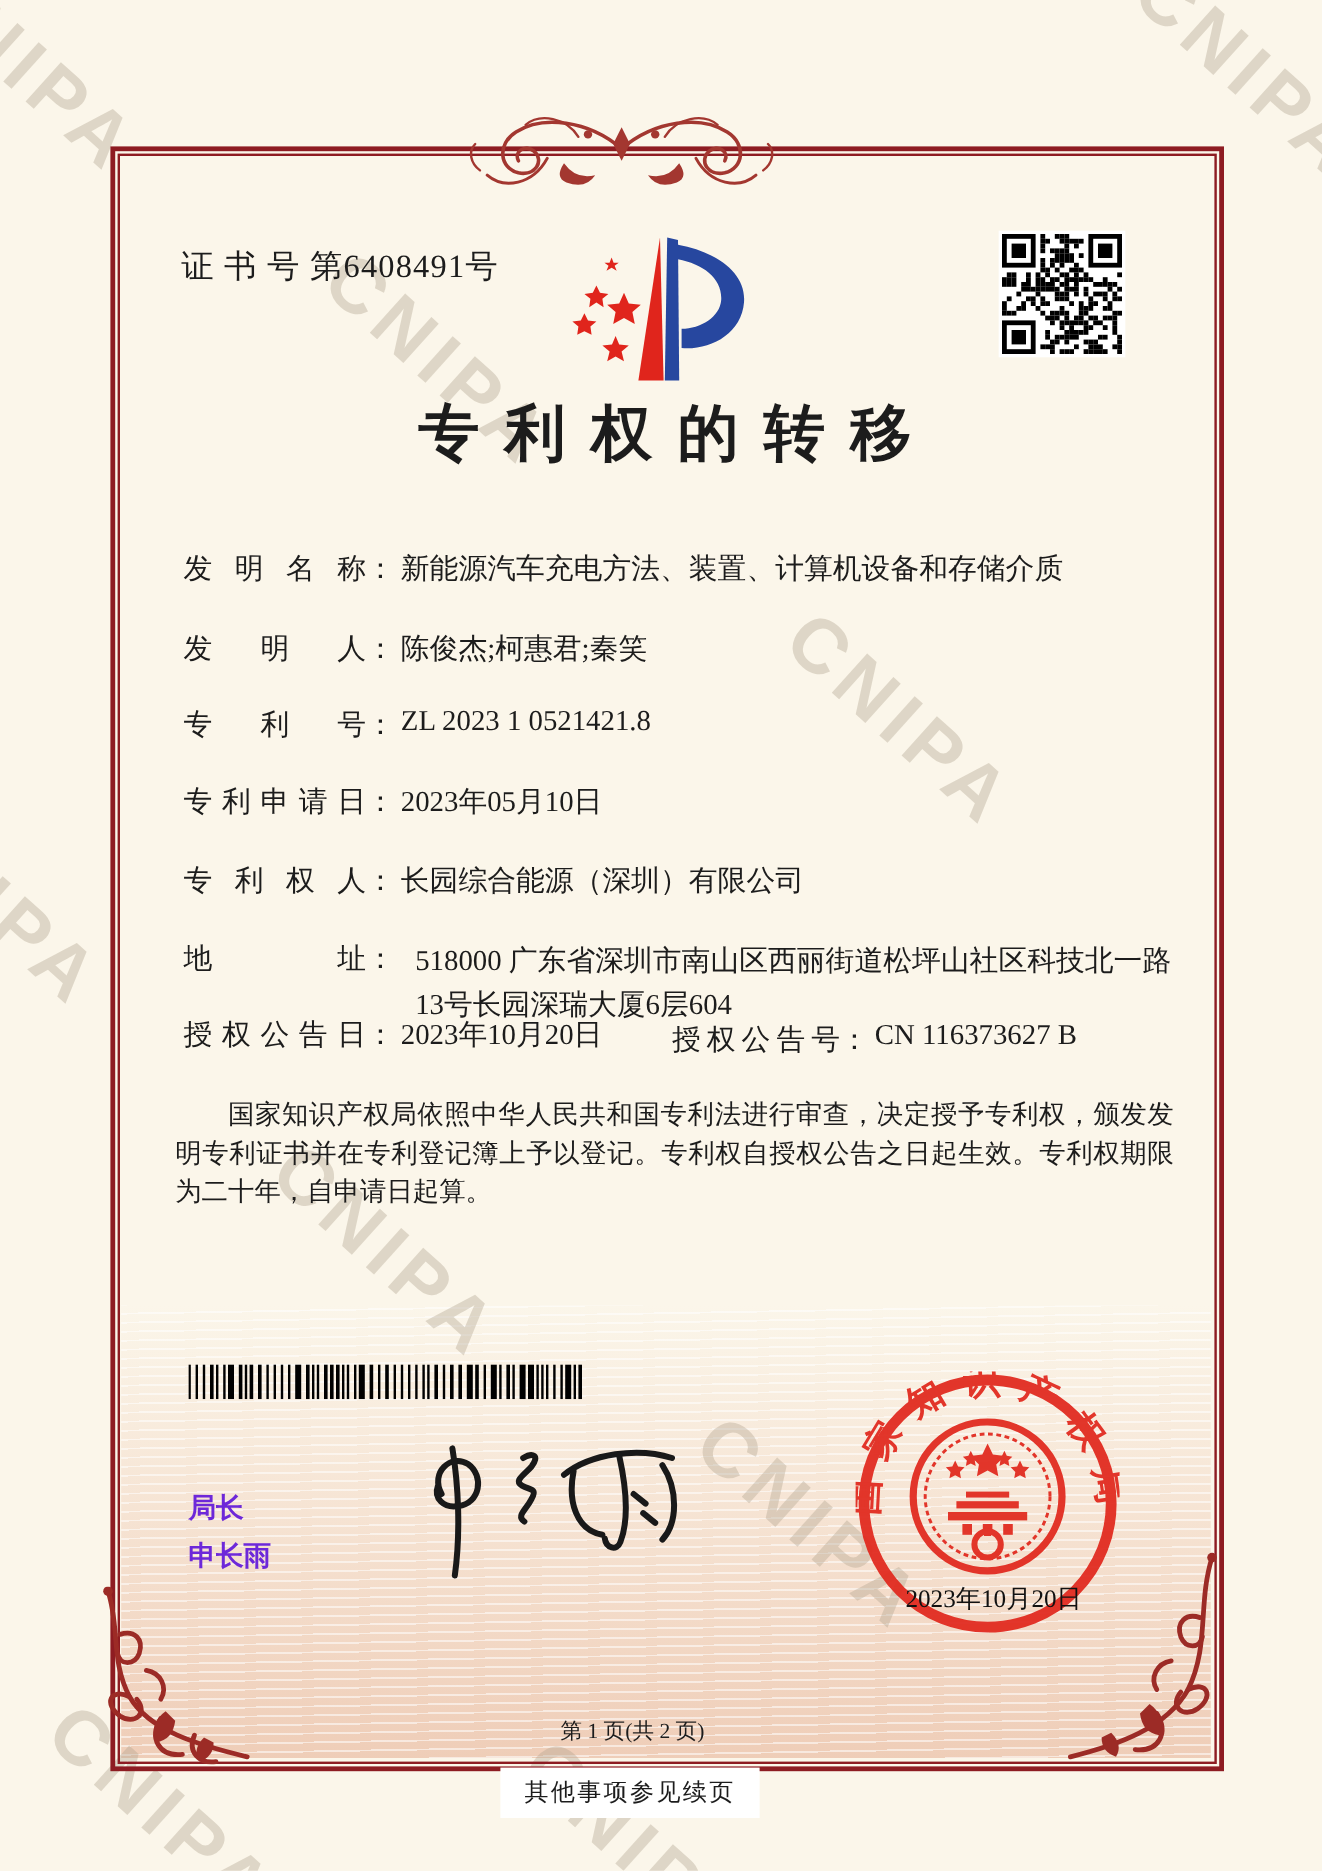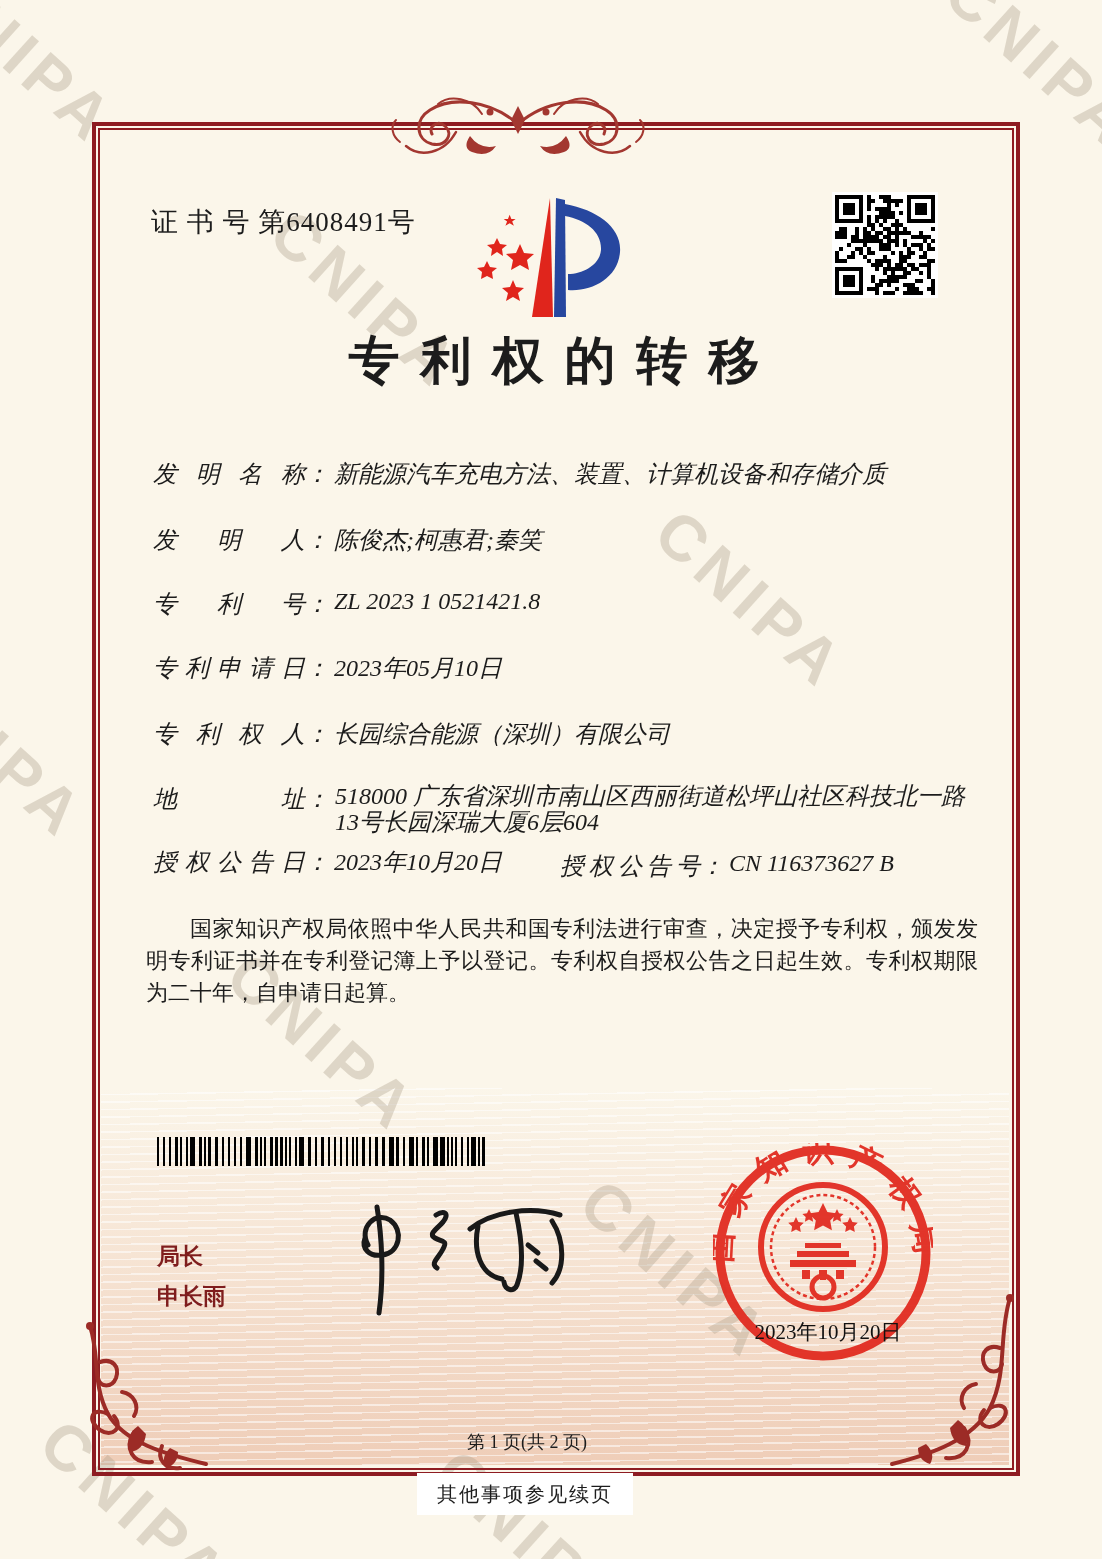--- a/index.html
+++ b/index.html
@@ -18,35 +18,35 @@
   
   .frame{position:absolute;z-index:3;left:92px;top:122px;width:920px;height:1346px;
          border:4px solid #8e1c22;}
   .frame-inner{position:absolute;inset:2px;border:2px solid #8e1c22;}
   .orn{position:absolute;z-index:4;pointer-events:none;}
   
   .cert-no{position:absolute;z-index:5;left:151px;top:204px;font-size:27px;letter-spacing:1px;}
   .title{position:absolute;z-index:5;left:100px;top:327px;width:908px;text-align:center;
          font-size:51px;font-weight:600;letter-spacing:21px;text-indent:21px;}
   
-  .row{position:absolute;z-index:5;left:153px;font-size:24px;white-space:nowrap;font-style:italic;}
+  .row{position:absolute;z-index:5;left:153px;font-size:24px;white-space:nowrap;}
   .lbl{display:inline-block;width:152px;text-align:justify;text-align-last:justify;vertical-align:top;}
   .lbl-s{display:inline-block;width:140px;text-align:justify;text-align-last:justify;vertical-align:top;}
   .colon{display:inline-block;vertical-align:top;}
   .val{display:inline-block;margin-left:5px;vertical-align:top;}
-  .val2{display:inline-block;margin-left:6px;vertical-align:top;white-space:normal;
-        width:648px;line-height:26px;}
+  .val2{display:inline-block;margin-left:17px;vertical-align:top;white-space:normal;
+        width:648px;line-height:37px;}
   
   .paras{position:absolute;z-index:5;left:146px;top:913px;width:832px;font-size:22px;
          line-height:32px;text-align:justify;}
   .paras p{margin:0 0 4px 0;text-indent:44px;}
   
   .signer{position:absolute;z-index:5;left:157px;top:1236px;
           font-family:"Liberation Sans","DejaVu Sans",sans-serif;font-size:23px;font-weight:600;
-          line-height:40px;color:#7f1d1d;}
+          line-height:40px;color:#6d28d9;}
   
   .seal{position:absolute;z-index:8;left:713px;top:1143px;width:220px;height:220px;opacity:.93;}
   .seal-date{position:absolute;z-index:9;left:723px;top:1318px;width:210px;text-align:center;
              font-size:21px;color:#111;}
   .page-num{position:absolute;z-index:5;left:0;top:1430px;width:1054px;text-align:center;font-size:18px;}
   .footer-note{position:absolute;z-index:5;left:417px;top:1473px;width:216px;height:42px;
                background:#fff;text-align:center;line-height:42px;font-size:20px;letter-spacing:2px;}
 </style>
 </head>
 <body>

